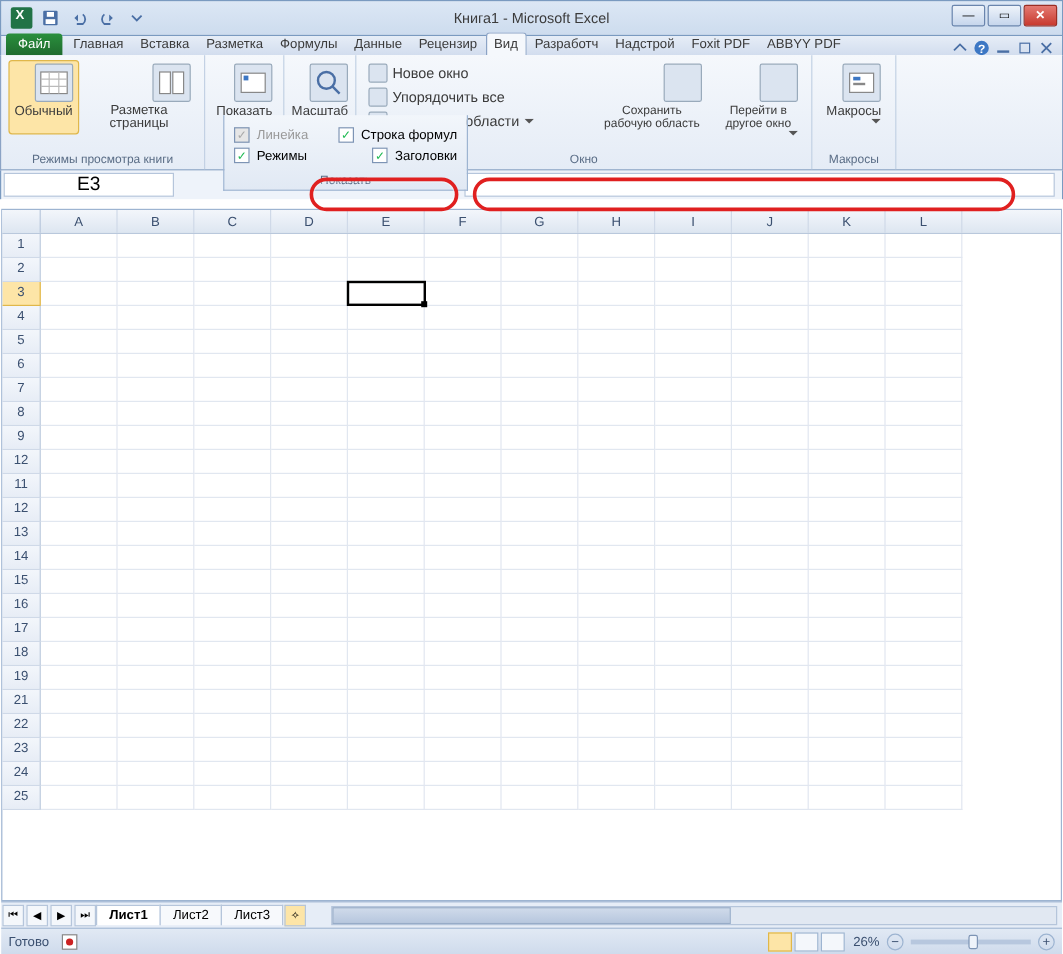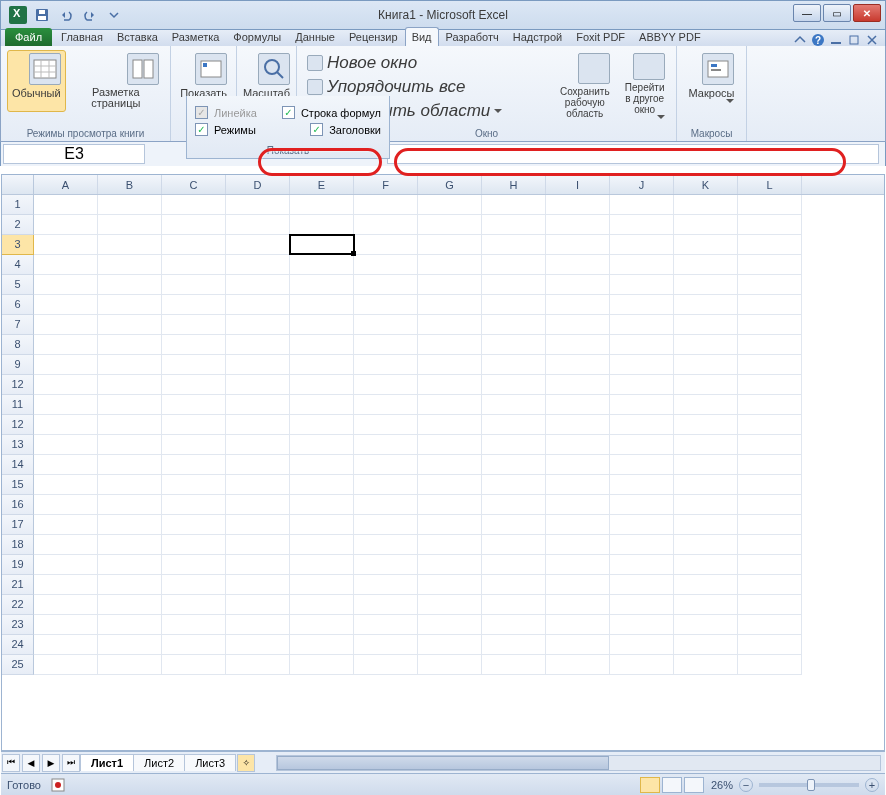--- a/index.html
+++ b/index.html
@@ -25,21 +25,21 @@
 .tabright .smallicon { width:14px; height:14px; }
 
 
 .ribbon { height:96px; background:linear-gradient(#f5f8fc,#e5ecf6); border:1px solid #8ba3c5; border-top:none; display:flex; position:relative; }
 .rgroup { border-right:1px solid #c3d1e4; padding:4px 6px 2px 6px; display:flex; flex-direction:column; align-items:center; position:relative; }
 .rgroup .glabel { font-size:10px; color:#5a6d86; position:absolute; bottom:2px; left:0; right:0; text-align:center; }
 .bigbtn { display:flex; flex-direction:column; align-items:flex-end; font-size:11px; color:#3b3b3b; padding:2px 4px; border:1px solid transparent; border-radius:3px; }
 .bigbtn.active { background:#fde5a7; border-color:#e0b74a; }
 .bigbtn .icn { width:32px; height:32px; margin-bottom:2px; background:#dbe4f0; border:1px solid #9ab; border-radius:2px; display:flex; align-items:center; justify-content:center; }
 .hrow { display:flex; gap:2px; }
-.smallbtn { display:flex; align-items:center; gap:4px; font-size:17px; color:#3b3b3b; padding:1px 4px; white-space:nowrap;font-style:italic; }
+.smallbtn { display:flex; align-items:center; gap:4px; font-size:12px; color:#3b3b3b; padding:1px 4px; white-space:nowrap; }
 .smallbtn .sicn { width:16px; height:16px; background:#dbe4f0; border:1px solid #9ab; border-radius:2px; }
 
 
 .show-panel { position:absolute; top:96px; left:186px; width:204px; background:linear-gradient(#f2f6fb,#e1e9f4); border:1px solid #9db4d1; border-top:none; padding:6px 8px 4px 8px; z-index:5; }
 .show-panel .row { display:flex; align-items:center; gap:6px; margin:4px 0; }
 .show-panel .cb { width:13px; height:13px; border:1px solid #7d94b5; background:#fff; display:inline-flex; align-items:center; justify-content:center; font-size:10px; color:#2b5; }
 .show-panel .cb.disabled { background:#e6e6e6; color:#aaa; }
 .show-panel .plabel { position:absolute; bottom:2px; left:0; right:0; text-align:center; font-size:10px; color:#5a6d86; }
 .hl-ring { position:absolute; border:3px solid #e02020; border-radius:14px; pointer-events:none; z-index:10; box-shadow:0 0 0 1px rgba(255,255,255,.4) inset; }
 

